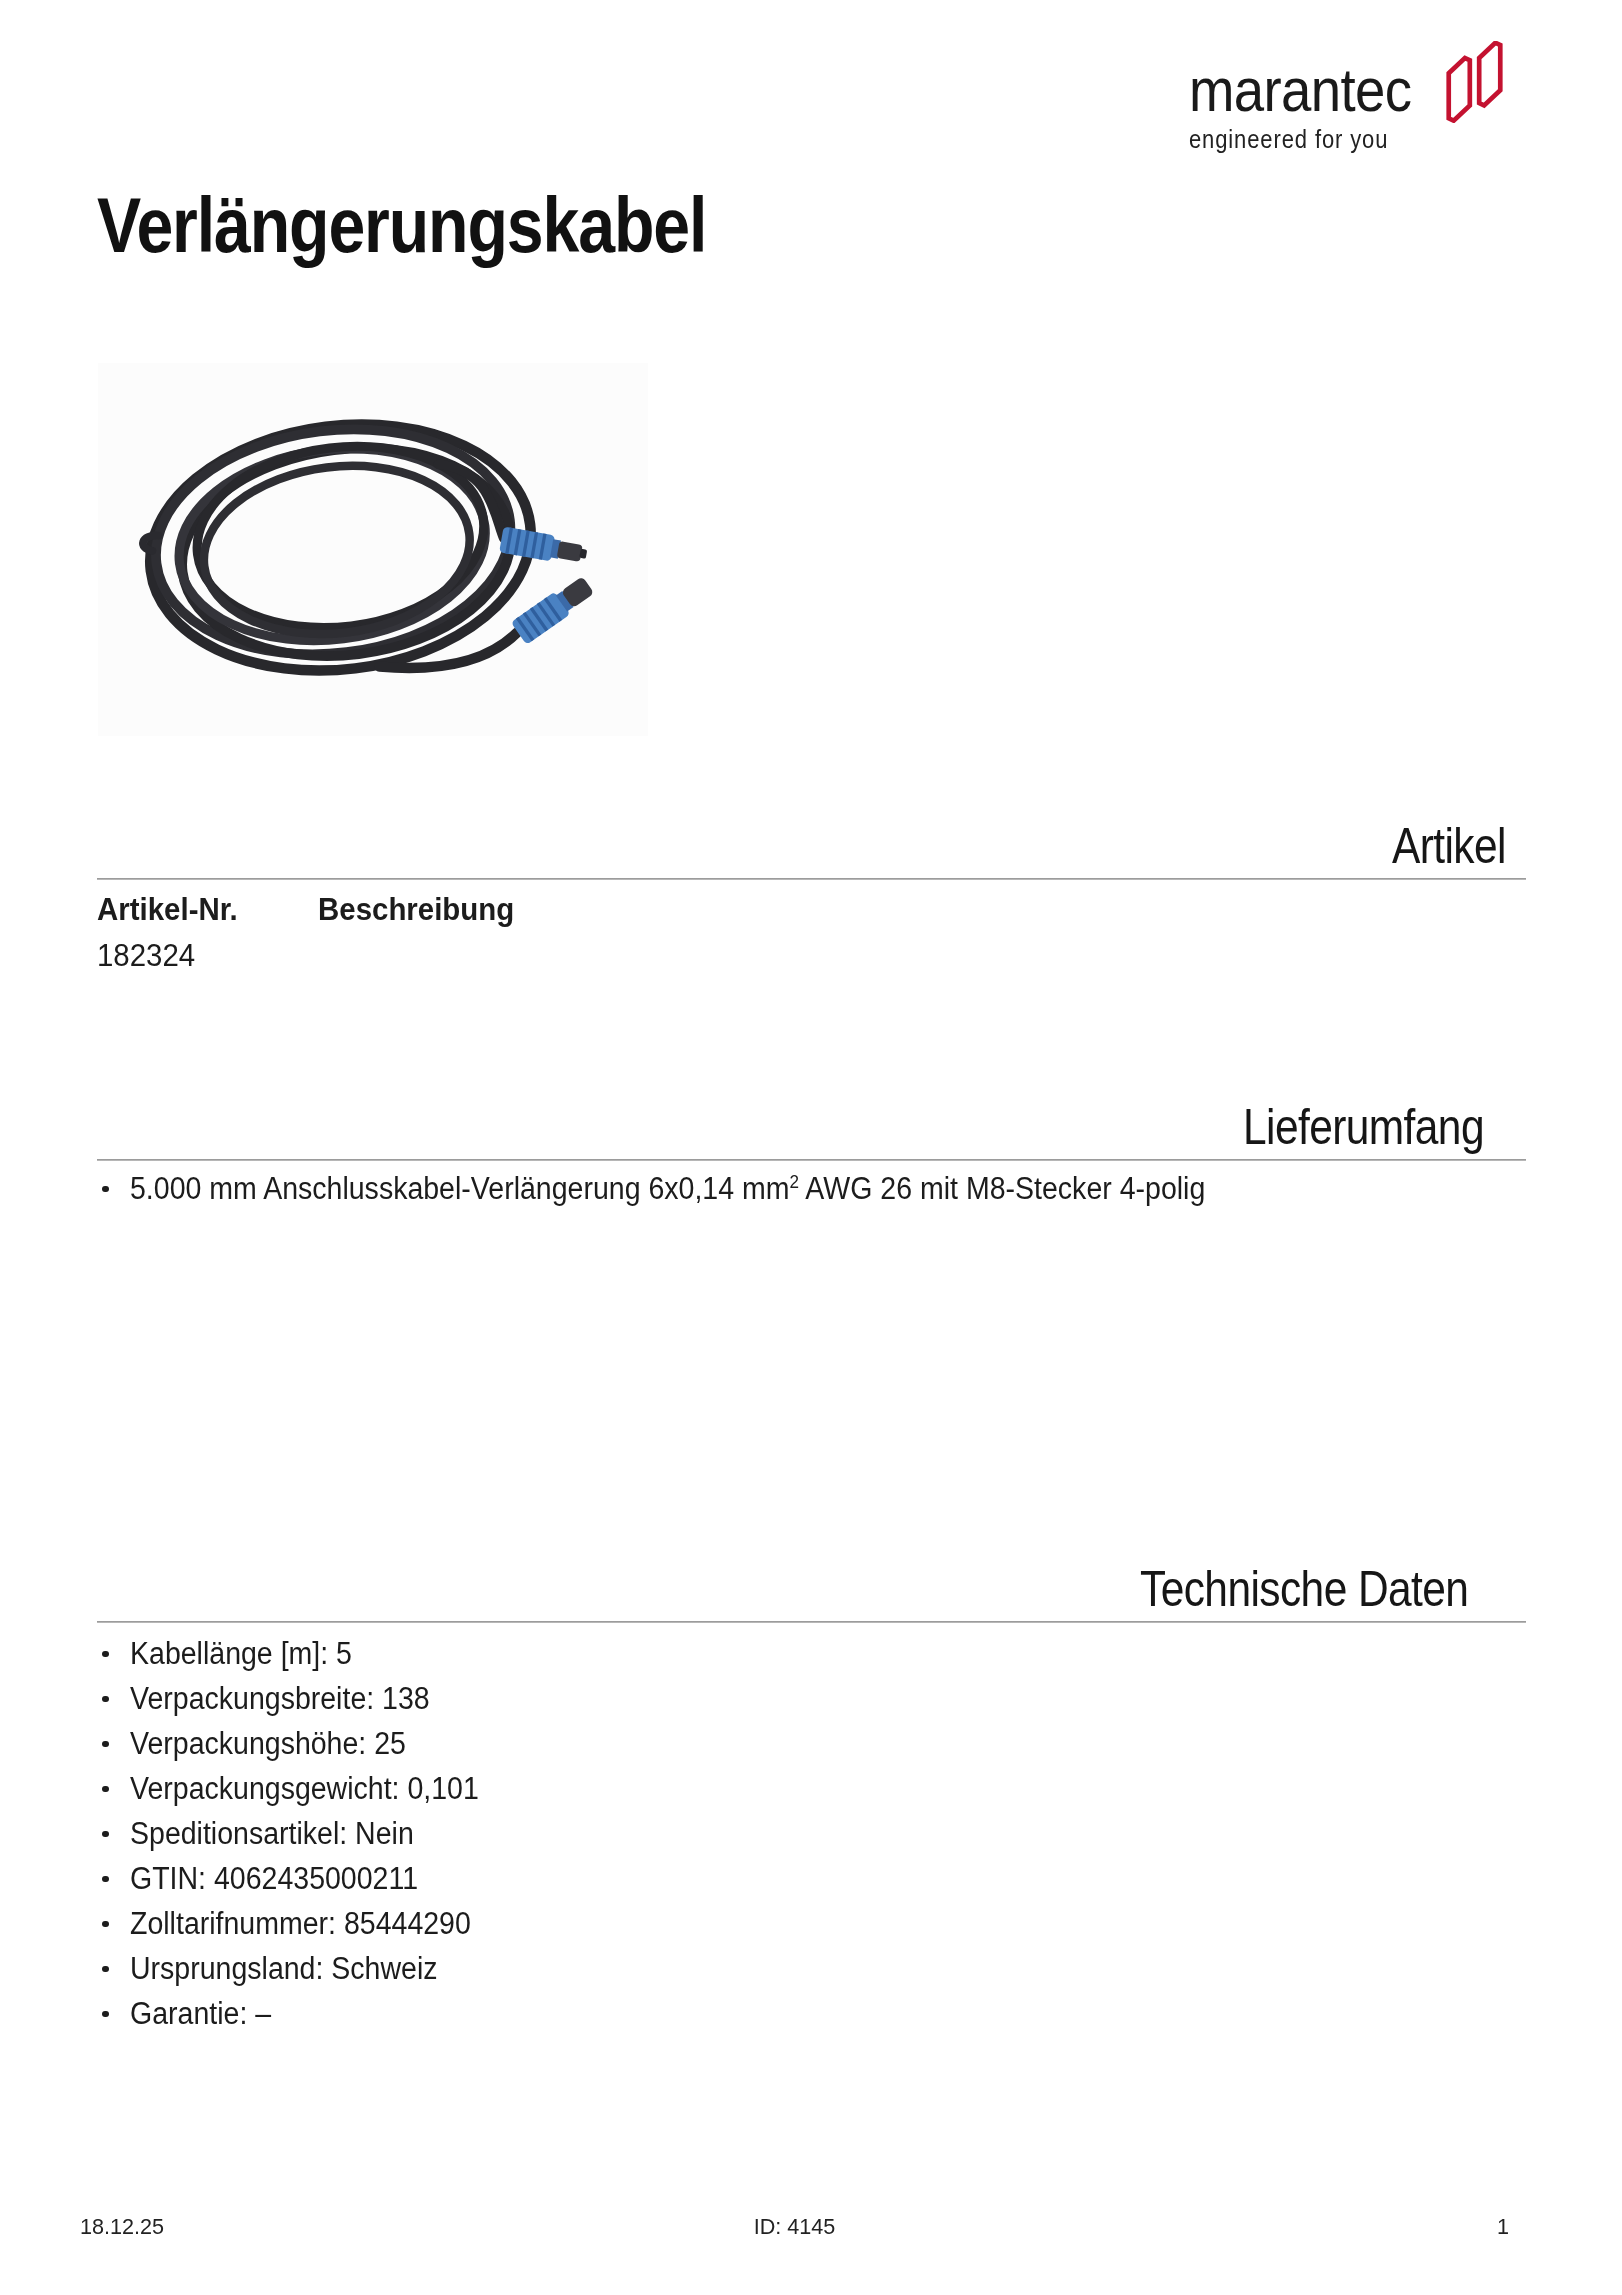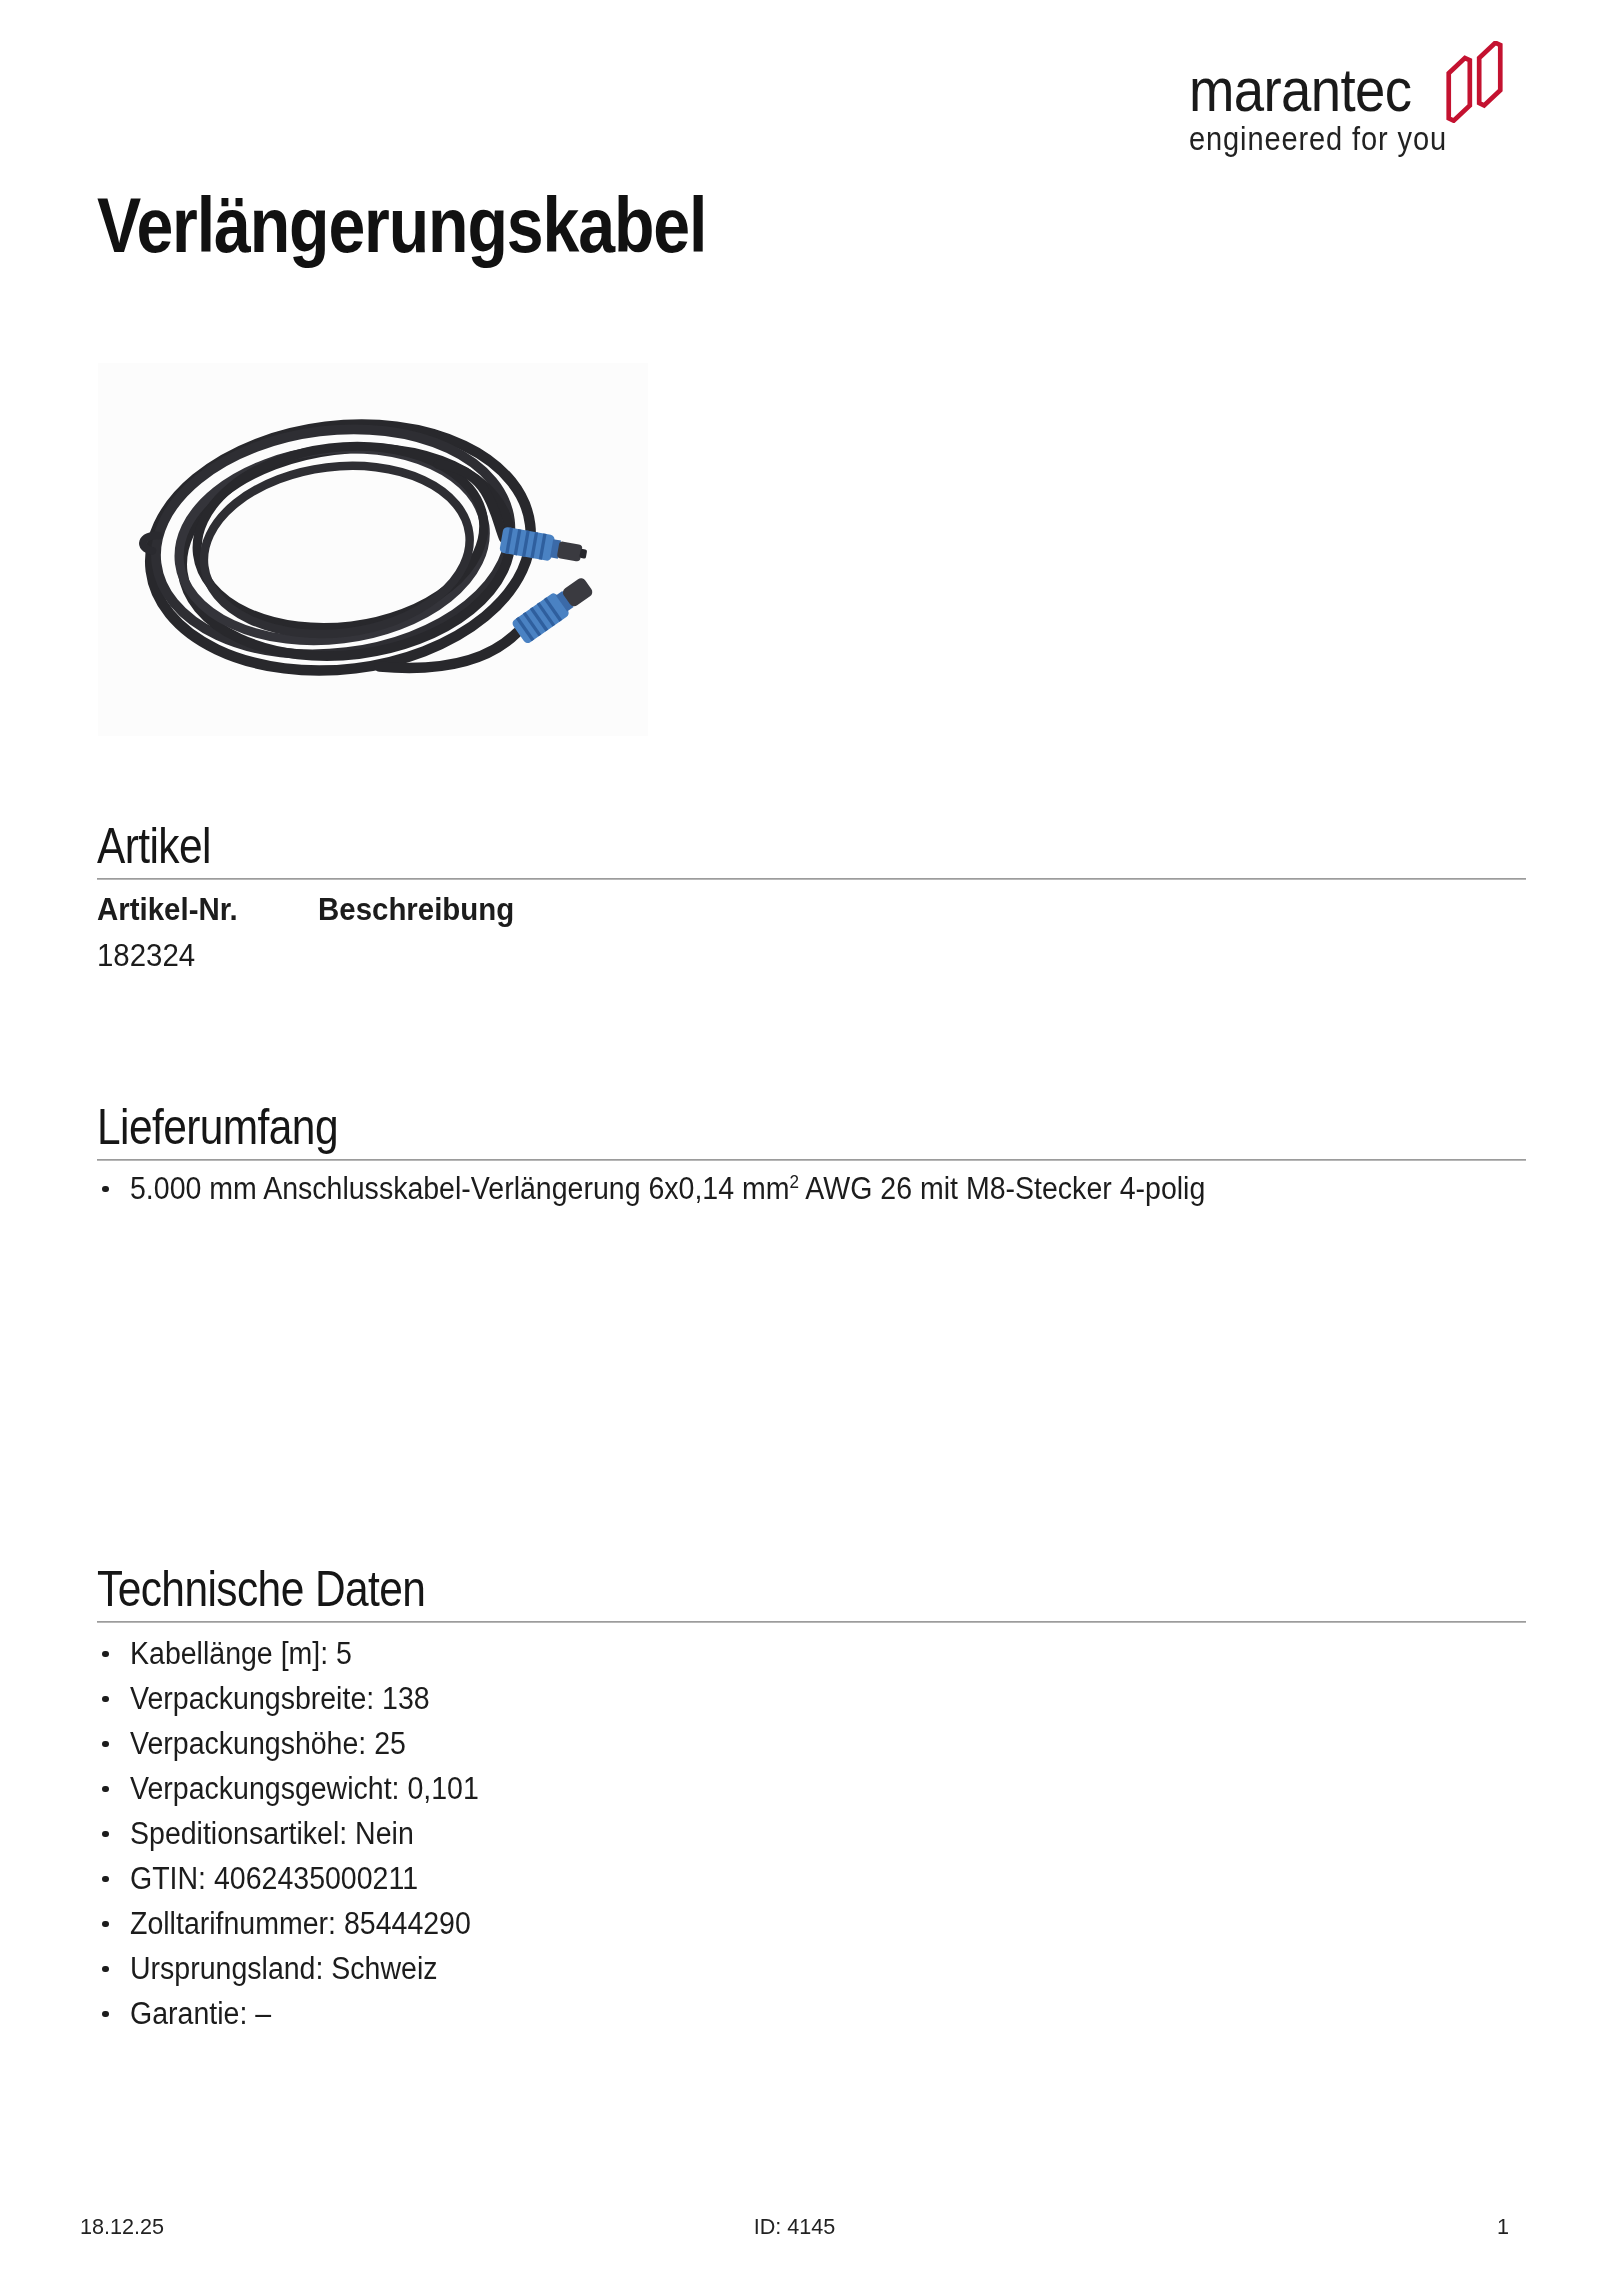--- a/index.html
+++ b/index.html
@@ -13,33 +13,33 @@
     overflow:hidden;
   }
   
   .cond{display:inline-block;transform:scaleX(0.88);transform-origin:0 50%;white-space:nowrap;}
   .cond92{display:inline-block;transform:scaleX(0.92);transform-origin:0 50%;white-space:nowrap;}
 
   
   .logo{position:absolute;top:41px;right:116px;display:flex;align-items:flex-start;gap:17px;}
   .logo-textcol{width:236px;margin-top:18.3px;}
   .logo-word{font-size:62px;line-height:62px;font-weight:400;letter-spacing:-0.7px;color:#1a1a1a;}
-  .logo-tag{margin-top:5.2px;font-size:33px;line-height:26px;letter-spacing:1px;color:#222;}
+  .logo-tag{margin-top:5.2px;font-size:25px;line-height:26px;letter-spacing:1px;color:#222;}
   .logo-icon{width:65px;height:82px;}
 
   
   .title{position:absolute;top:186px;left:97px;margin:0;font-size:77px;line-height:79px;font-weight:700;letter-spacing:-1.3px;color:#111;}
   .title .cond{transform:scaleX(0.86);}
 
   
   .product{position:absolute;top:363px;left:98px;width:550px;height:373px;}
 
   
   .section{position:absolute;left:97px;width:1429px;}
-  .h2{margin:0;font-size:50px;line-height:56px;font-weight:400;letter-spacing:-0.7px;color:#161616;}
+  .h2{margin:0;font-size:50px;line-height:56px;font-weight:400;letter-spacing:-0.7px;color:#161616;text-align:right;}
   .h2 .cond{transform:scaleX(0.85);}
   .rule{height:2.6px;margin-top:3.9px;background:linear-gradient(#8e8e8e,#c4c4c4);}
 
   .sec-artikel{top:818px;}
   .sec-liefer{top:1099px;}
   .sec-verwend{top:1332px;}
   .sec-tech{top:1561px;}
 
   
   .table{display:grid;grid-template-columns:221px 1fr;row-gap:9.2px;margin-top:10.5px;font-size:32px;line-height:37px;}

